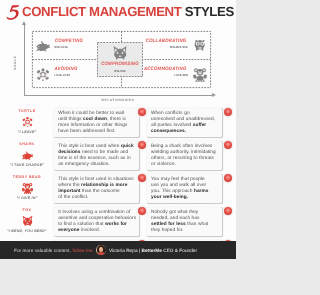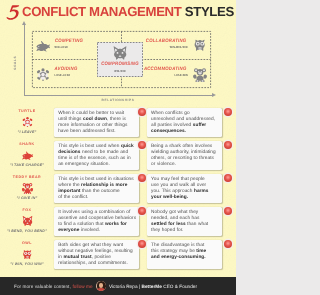--- a/index.html
+++ b/index.html
@@ -1,19 +1,19 @@
 <!DOCTYPE html>
 <html><head>
 <meta charset="utf-8">
 <style>
   html,body{margin:0;padding:0;}
   body{width:236px;height:295px;overflow:hidden;background:#ebeaea;
        font-family:"Liberation Sans",sans-serif;
        -webkit-font-smoothing:antialiased;text-rendering:geometricPrecision;}
-  .page{position:relative;width:236px;height:295px;background:#fef9c3;overflow:hidden;}
+  .page{position:relative;width:236px;height:259px;background:#ffffff;overflow:hidden;}
   .noise{position:absolute;inset:0;pointer-events:none;}
   .noise svg{display:block;width:100%;height:100%;}
 
   
   .title{position:absolute;left:0;top:0;width:236px;height:22px;
          display:flex;align-items:baseline;}
   .t-num{position:absolute;left:7.3px;top:4.6px;width:12px;height:15px;color:#cf2e2e;transform:skewX(-7deg);}
   .t-num svg{display:block;width:100%;height:100%;}
   .t-words{position:absolute;left:22px;top:4.8px;white-space:nowrap;
            font-weight:700;font-size:13.2px;line-height:13.2px;letter-spacing:-.36px;

